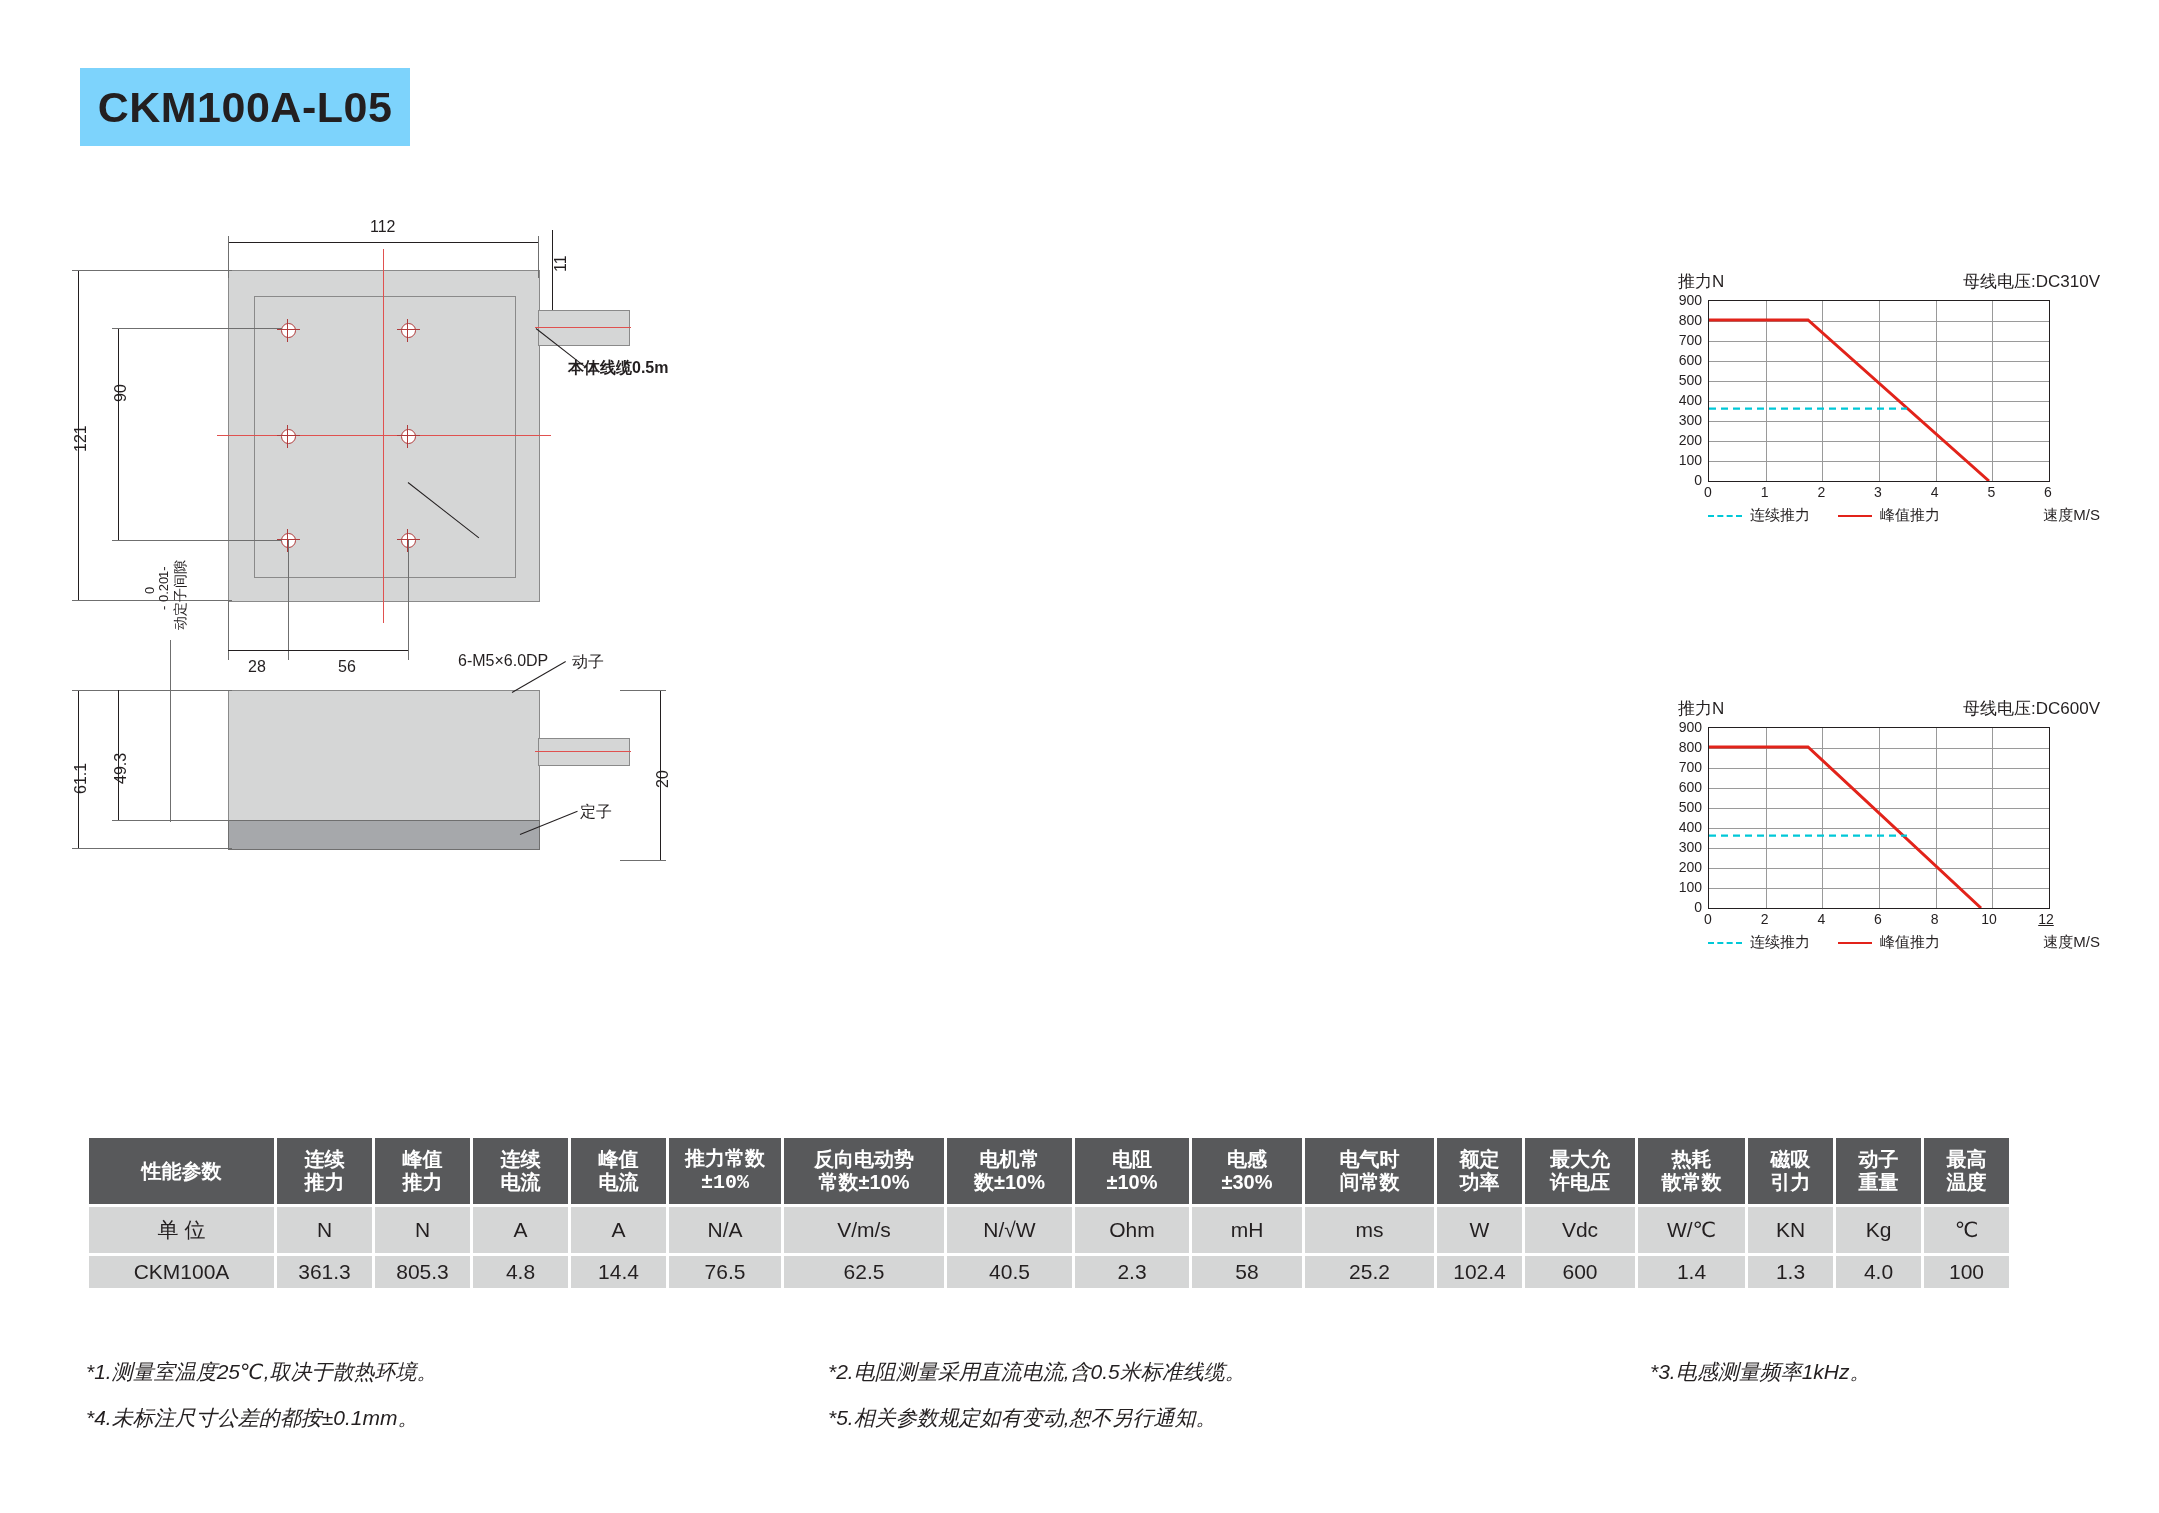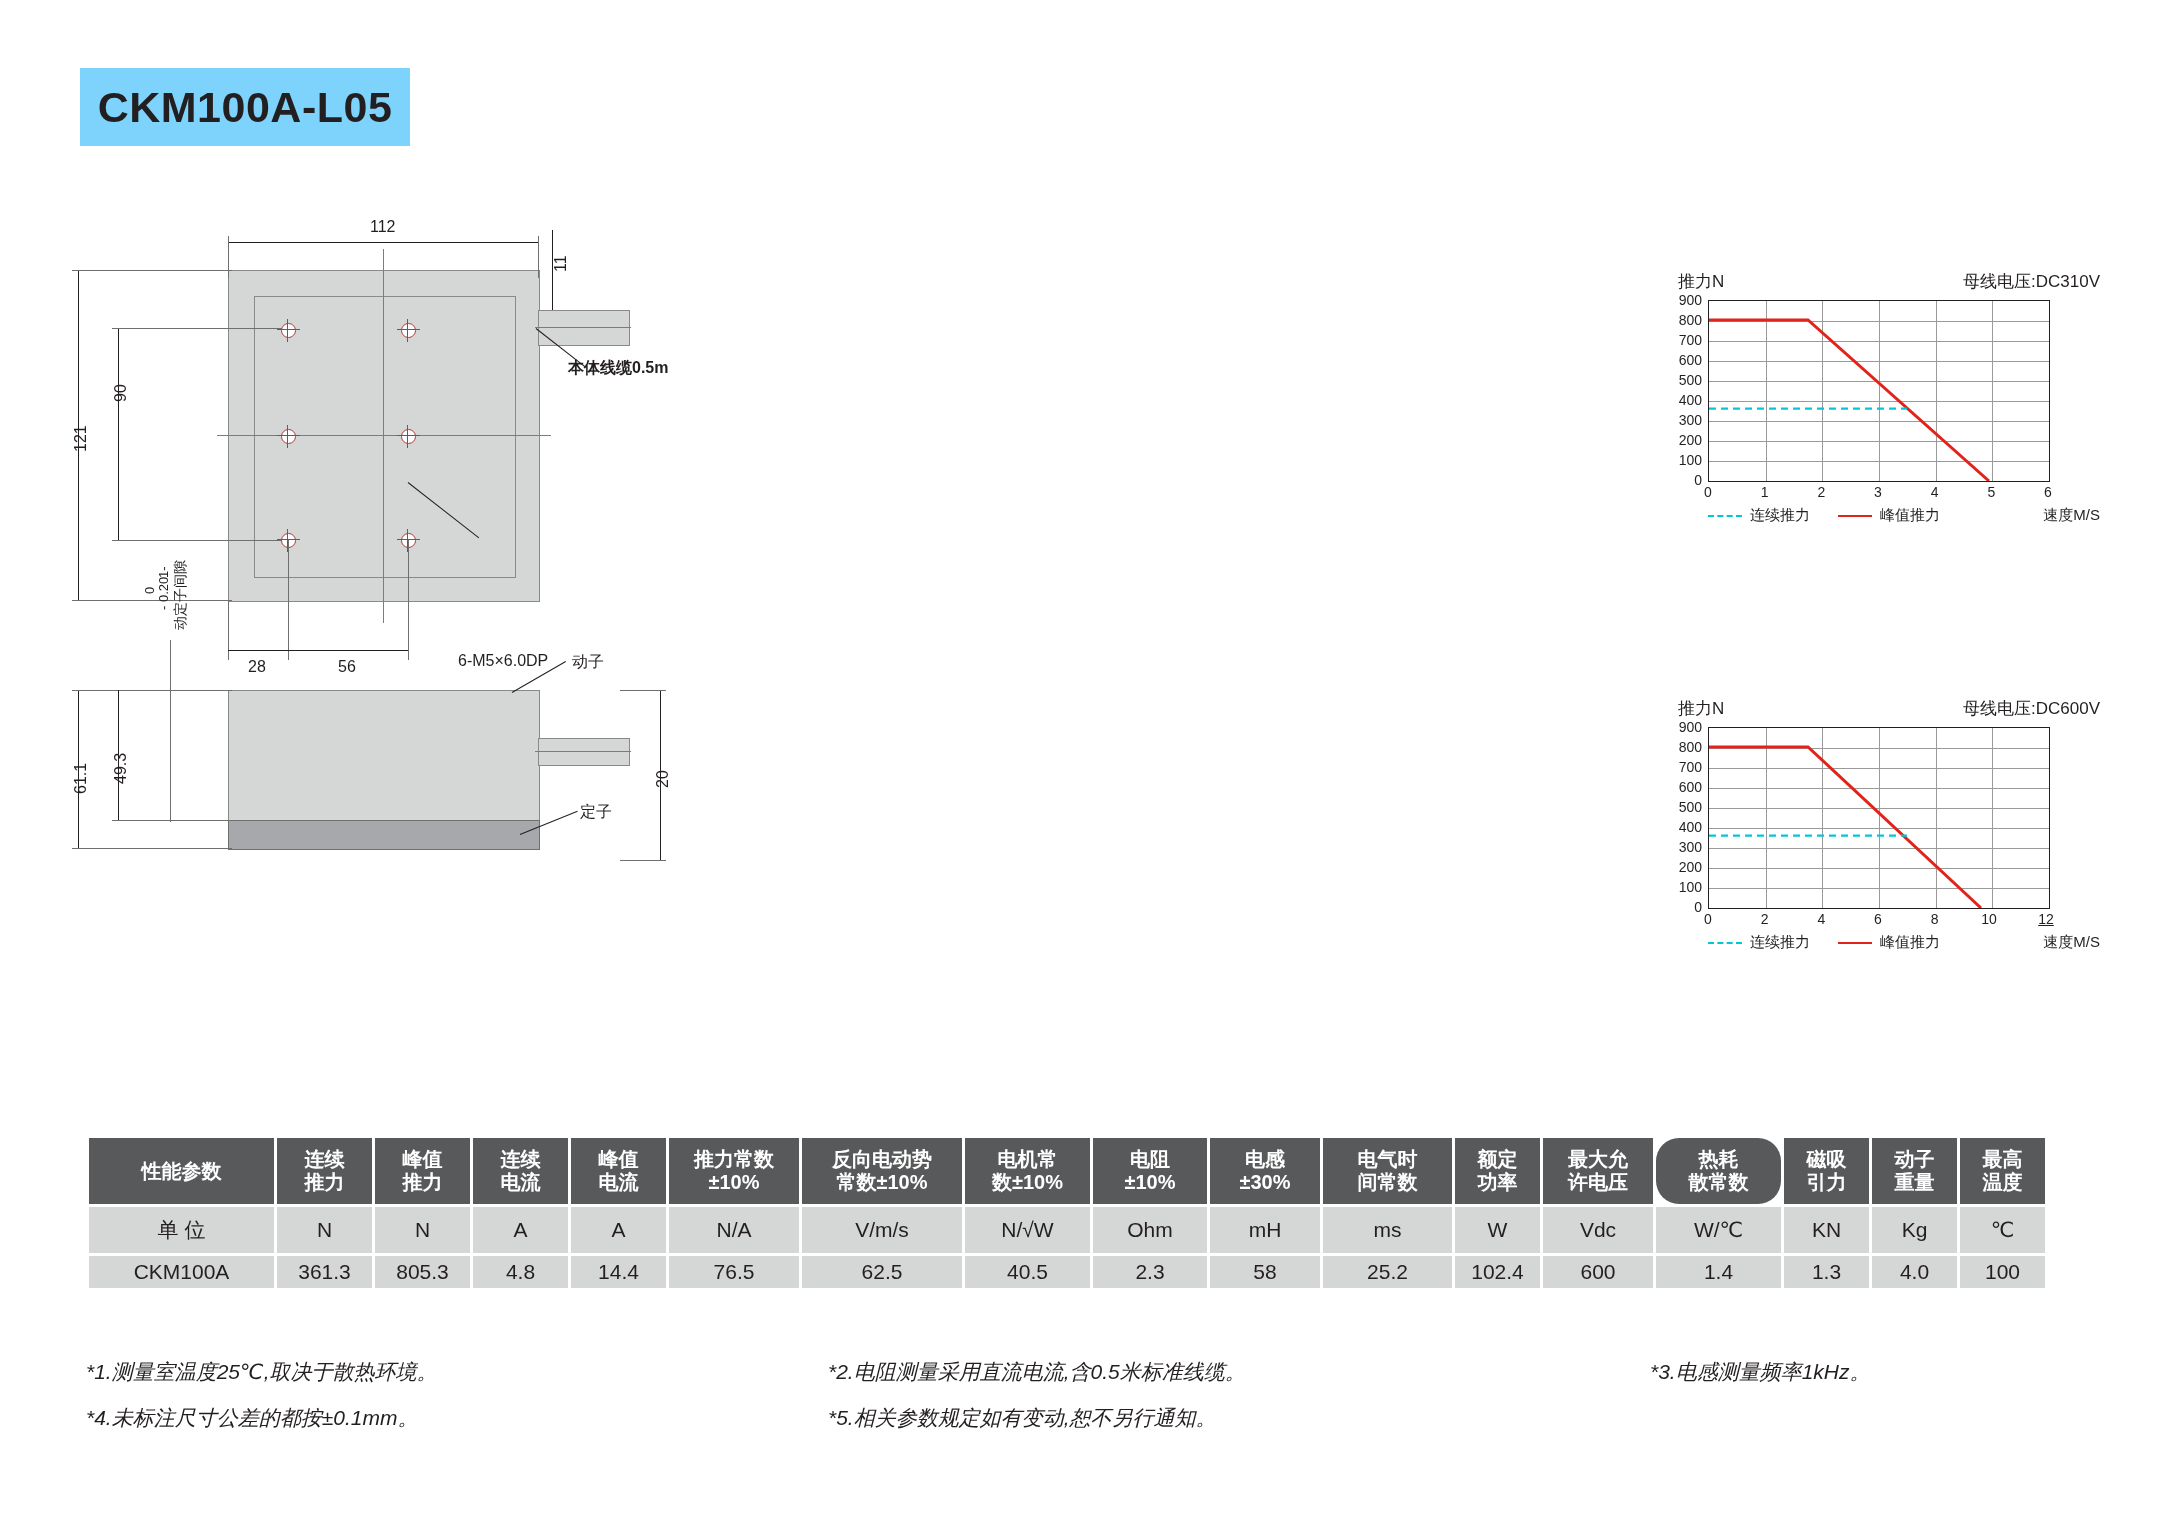--- a/index.html
+++ b/index.html
@@ -285,29 +285,29 @@
 </div>
 
 <table class="tbl">
   <tbody>
       <tr class="head">
     <td style="width:185px;"><span>性能参数</span></td>
     <td style="width:95px;">连续<br>推力</td>
     <td style="width:95px;">峰值<br>推力</td>
     <td style="width:95px;">连续<br>电流</td>
     <td style="width:95px;">峰值<br>电流</td>
-    <td style="width:130px;">推力常数<br>±10%</td>
+    <td style="width:112px;font-family:Liberation Mono, monospace;">推力常数<br>±10%</td>
     <td style="width:160px;">反向电动势<br>常数±10%</td>
     <td style="width:125px;">电机常<br>数±10%</td>
     <td style="width:114px;">电阻<br>±10%</td>
     <td style="width:110px;">电感<br>±30%</td>
     <td style="width:129px;">电气时<br>间常数</td>
     <td style="width:85px;">额定<br>功率</td>
     <td style="width:110px;">最大允<br>许电压</td>
-    <td style="width:125px;border-radius:23px;">热耗<br>散常数</td>
+    <td style="width:107px;">热耗<br>散常数</td>
     <td style="width:85px;">磁吸<br>引力</td>
     <td style="width:85px;">动子<br>重量</td>
     <td style="width:85px;">最高<br>温度</td>
   </tr>
   <tr class="unit">
     <td>单 位</td>
     <td>N</td>
     <td>N</td>
     <td>A</td>
     <td>A</td>

